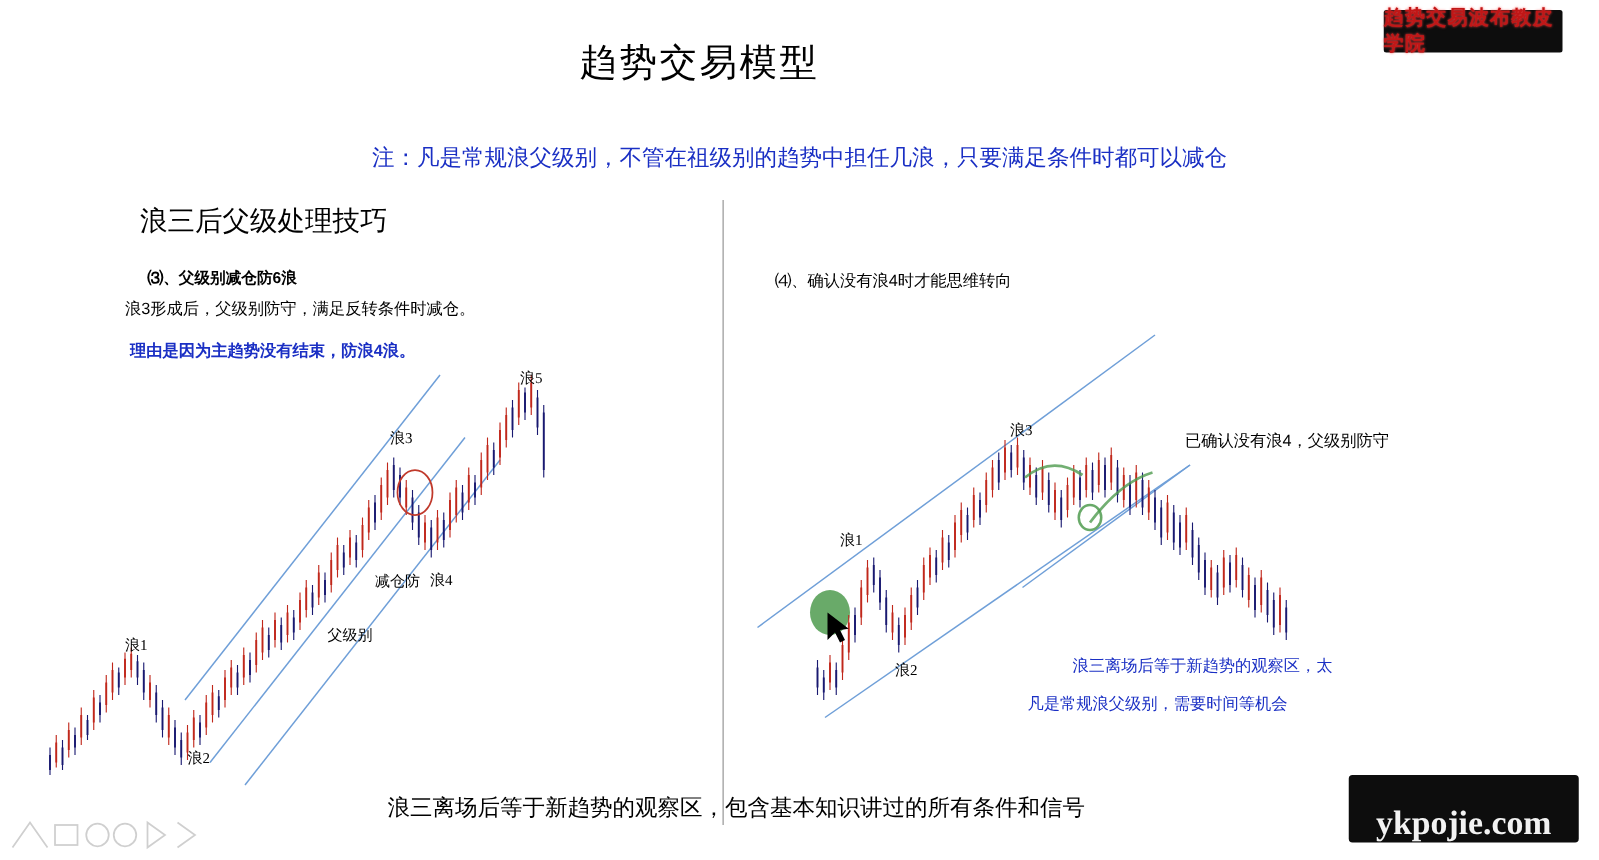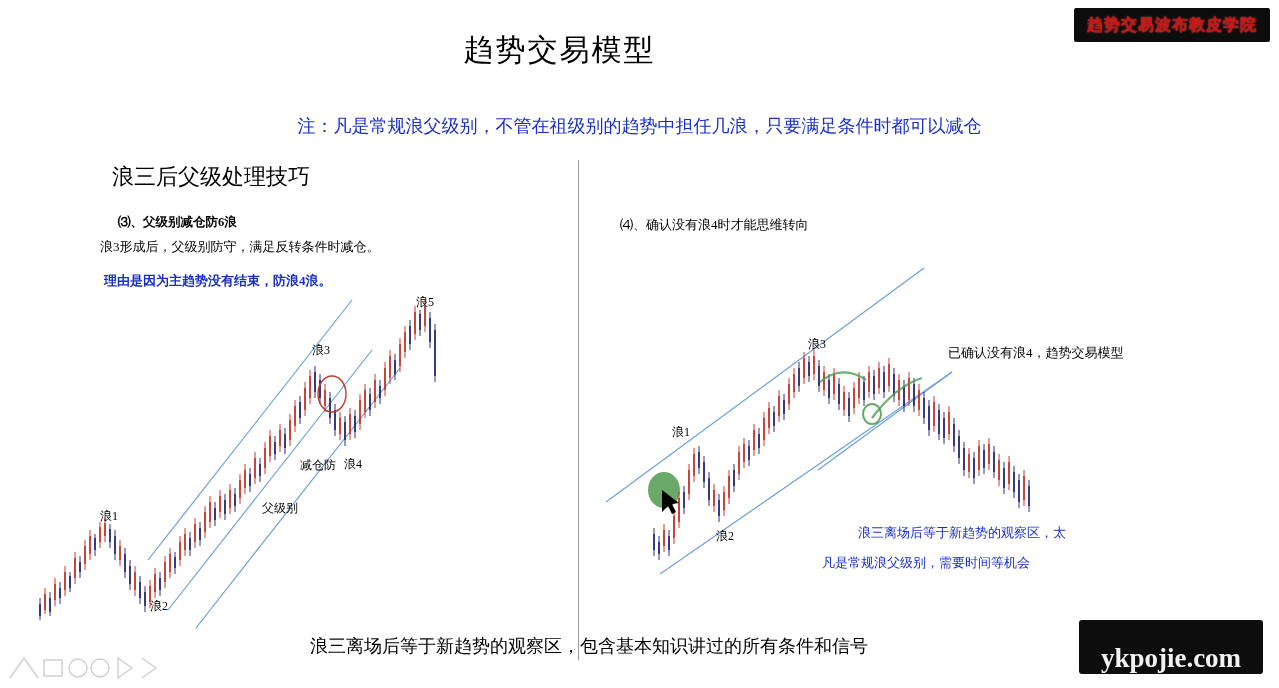--- a/index.html
+++ b/index.html
@@ -27,22 +27,22 @@
     width: 1119px;
     text-align: center;
     font-family: "Liberation Serif", serif;
     font-size: 30px;
     letter-spacing: 2px;
     color: #000;
   }
   .watermark-logo {
     position: absolute;
     top: 8px;
-    right: 9px;
-    width: 196px;
+    right: 29px;
+    width: 143px;
     height: 34px;
     background: #0d0d0d;
     border-radius: 2px;
     display: flex;
     align-items: center;
     justify-content: center;
   }
   .watermark-logo span {
     font-family: "Liberation Serif", serif;
     font-size: 16px;
@@ -93,21 +93,21 @@
   .section-heading {
     position: absolute;
     left: 112px;
     top: 162px;
     font-family: "Liberation Serif", serif;
     font-size: 22px;
     color: #000;
   }
   .lbl {
     position: absolute;
-    font-family: Liberation Serif, serif;
+    font-family: Liberation Sans, sans-serif;
     white-space: nowrap;
   }
   .l-item3 { left: 118px; top: 214px; font-size: 12.5px; font-weight: bold; color: #000; }
   .l-line2 { left: 100px; top: 238px; font-size: 13px; color: #000; }
   .l-line3 { left: 104px; top: 272px; font-size: 13px; font-weight: bold; color: #1a2fc4; }
   .r-item4 { left: 620px; top: 216px; font-size: 13px; color: #000; }
   .r-conf  { left: 948px; top: 344px; font-size: 13px; color: #000; }
   .r-note1 { left: 858px; top: 524px; font-size: 13px; color: #1a2fc4; }
   .r-note2 { left: 822px; top: 554px; font-size: 13px; color: #1a2fc4; }
   .footer-note {
@@ -150,21 +150,21 @@
   <div class="note">注：凡是常规浪父级别，不管在祖级别的趋势中担任几浪，只要满足条件时都可以减仓</div>
 
   <div class="vdivider"></div>
 
   <div class="section-heading">浪三后父级处理技巧</div>
   <div class="lbl l-item3">⑶、父级别减仓防6浪</div>
   <div class="lbl l-line2">浪3形成后，父级别防守，满足反转条件时减仓。</div>
   <div class="lbl l-line3">理由是因为主趋势没有结束，防浪4浪。</div>
 
   <div class="lbl r-item4">⑷、确认没有浪4时才能思维转向</div>
-  <div class="lbl r-conf">已确认没有浪4，趋势交易模型</div>
+  <div class="lbl r-conf">已确认没有浪4，父级别防守</div>
   <div class="lbl r-note1">浪三离场后等于新趋势的观察区，太</div>
   <div class="lbl r-note2">凡是常规浪父级别，需要时间等机会</div>
 
   <svg class="chart-svg" width="1279" height="688">
     <defs>
       <style>
         .cu { stroke: #c0271b; stroke-width: 1.5; }
         .cd { stroke: #191970; stroke-width: 1.5; }
         .wick-u { stroke: #c0271b; stroke-width: 0.9; }
         .wick-d { stroke: #191970; stroke-width: 0.9; }

